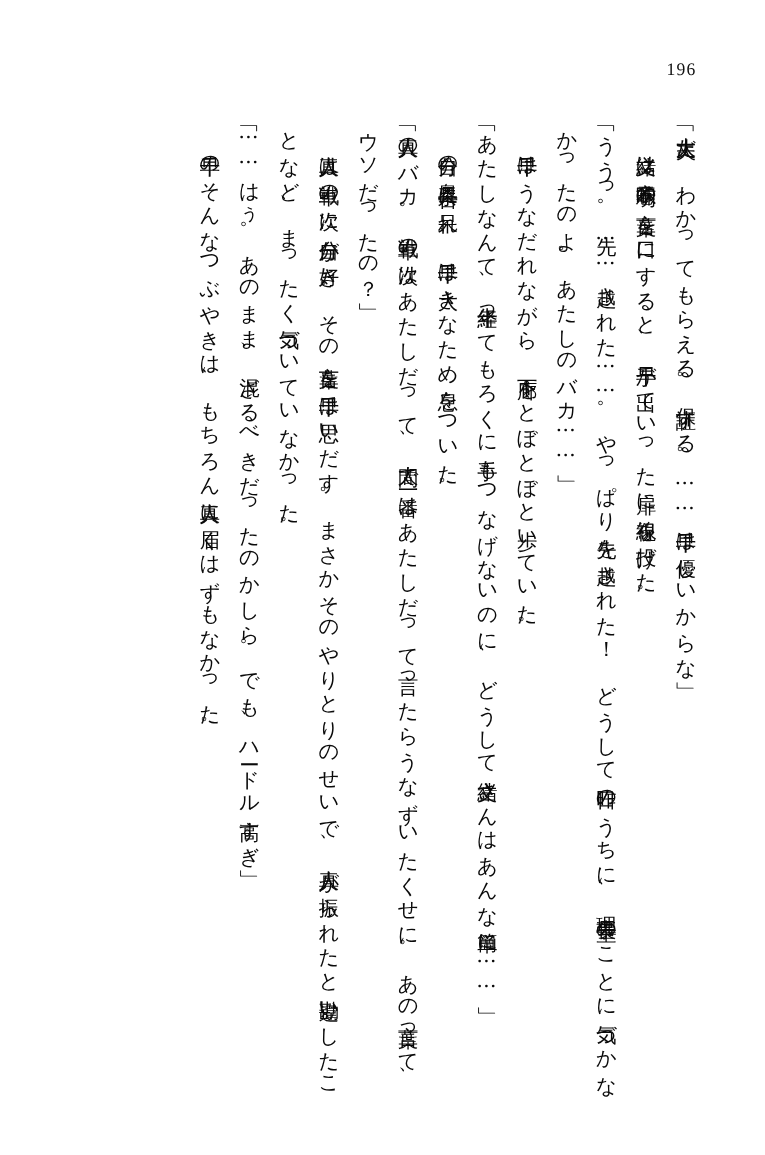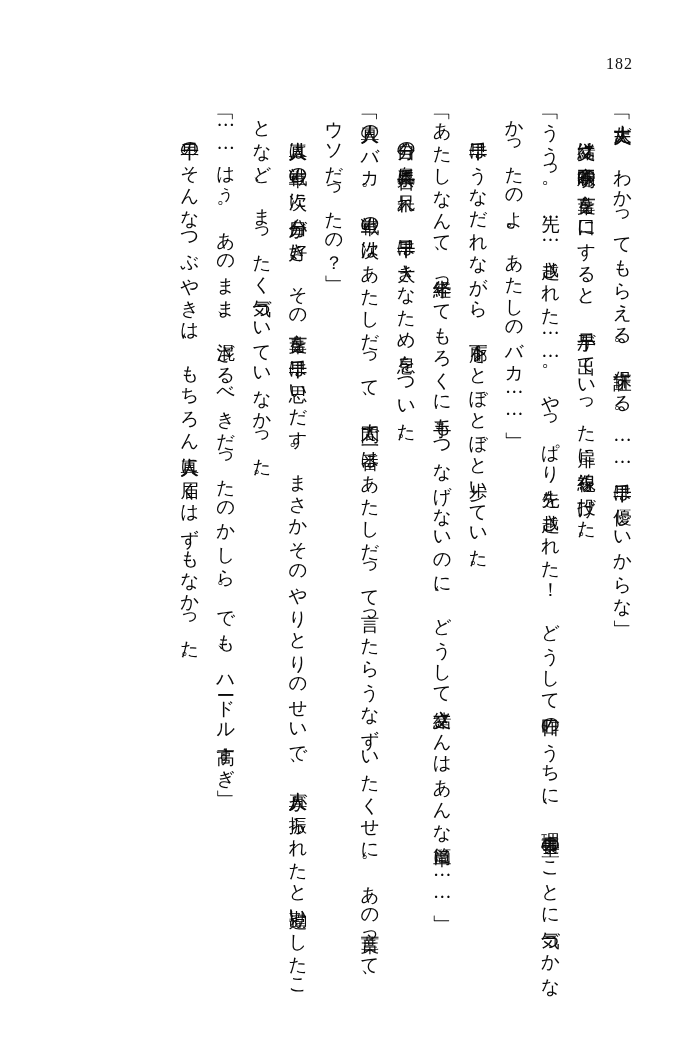--- a/index.html
+++ b/index.html
@@ -54,21 +54,21 @@
     text-indent: 0;
   }
   .body-text p.indent {
     text-indent: 1em;
   }
 </style>
 </head>
 <body>
 
 <div class="page">
-  <div class="page-number">182</div>
+  <div class="page-number">196</div>
   <div class="body-text">
     <p>「大丈夫だ。わかってもらえる。保証する。……千早は優しいからな」</p>
     <p class="indent">文緒は意味不明の言葉を口にすると、千早が出ていった扉に視線を投げた。</p>
     <p>「ううっ。先……越された……。やっぱり先を越された！　どうして昨日のうちに、理事長室のことに気づかなかったのよ。あたしのバカ……」</p>
     <p class="indent">千早はうなだれながら、廊下をとぼとぼと歩いていた。</p>
     <p>「あたしなんて、十年経ってもろくに手もつなげないのに、どうして文緒さんはあんな簡単に……」</p>
     <p class="indent">自分の奥手具合に呆れ、千早は大きなため息をついた。</p>
     <p>「真人のバカ。戦車の次はあたしだって、人間で一番はあたしだって言ったらうなずいたくせに。あの言葉って、ウソだったの？」</p>
     <p class="indent">真人は戦車の次に自分が好き。その言葉を千早は思いだす。まさかそのやりとりのせいで、真人が振られたと勘違いしたことなど、まったく気づいていなかった。</p>
     <p>「……はぅ。あのまま、混ざるべきだったのかしら。でも、ハードル高すぎ」</p>

